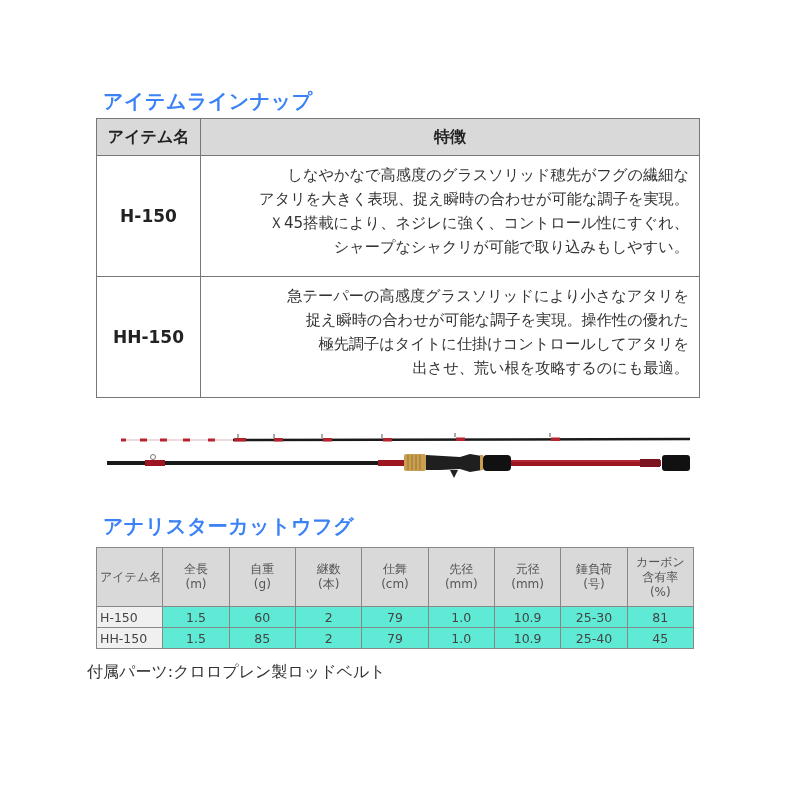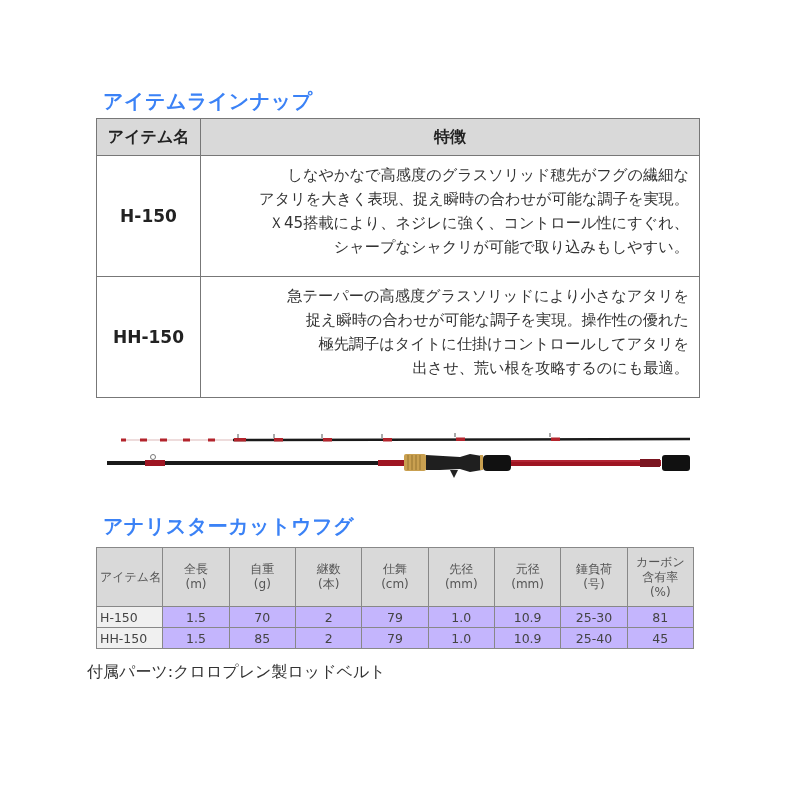--- a/index.html
+++ b/index.html
@@ -36,21 +36,21 @@
 
   
   .spec {
     position: absolute; left: 96px; top: 547px; width: 598px;
     border-collapse: collapse; table-layout: fixed;
   }
   .spec th, .spec td { border: 1px solid #888; text-align: center; color: #444; }
   .spec th {
     background: #d9d9d9; height: 59px; font-size: 12px; font-weight: normal; line-height: 15px; color: #555;
   }
-  .spec td { height: 21px; font-size: 12.5px; background: #c4b5fd; }
+  .spec td { height: 21px; font-size: 12.5px; background: #5eead4; }
   .spec td.rowname { background: #f0f0f0; text-align: left; padding-left: 3px; }
   .spec th.first { text-align: left; padding-left: 3px; }
   .hline { display: block; }
 
   .footnote {
     position: absolute; left: 87px; top: 662px; font-size: 16px; color: #333;
   }
 </style>
 </head>
 <body>
@@ -181,21 +181,21 @@
           <span class="hline">カーボン</span>
           <span class="hline">含有率</span>
           <span class="hline">(%)</span>
         </th>
     </tr>
   </thead>
   <tbody>
     <tr>
       <td class="rowname">H-150</td>
       <td>1.5</td>
-      <td>70</td>
+      <td>60</td>
       <td>2</td>
       <td>79</td>
       <td>1.0</td>
       <td>10.9</td>
       <td>25-30</td>
       <td>81</td>
     </tr>
     <tr>
       <td class="rowname">HH-150</td>
       <td>1.5</td>

